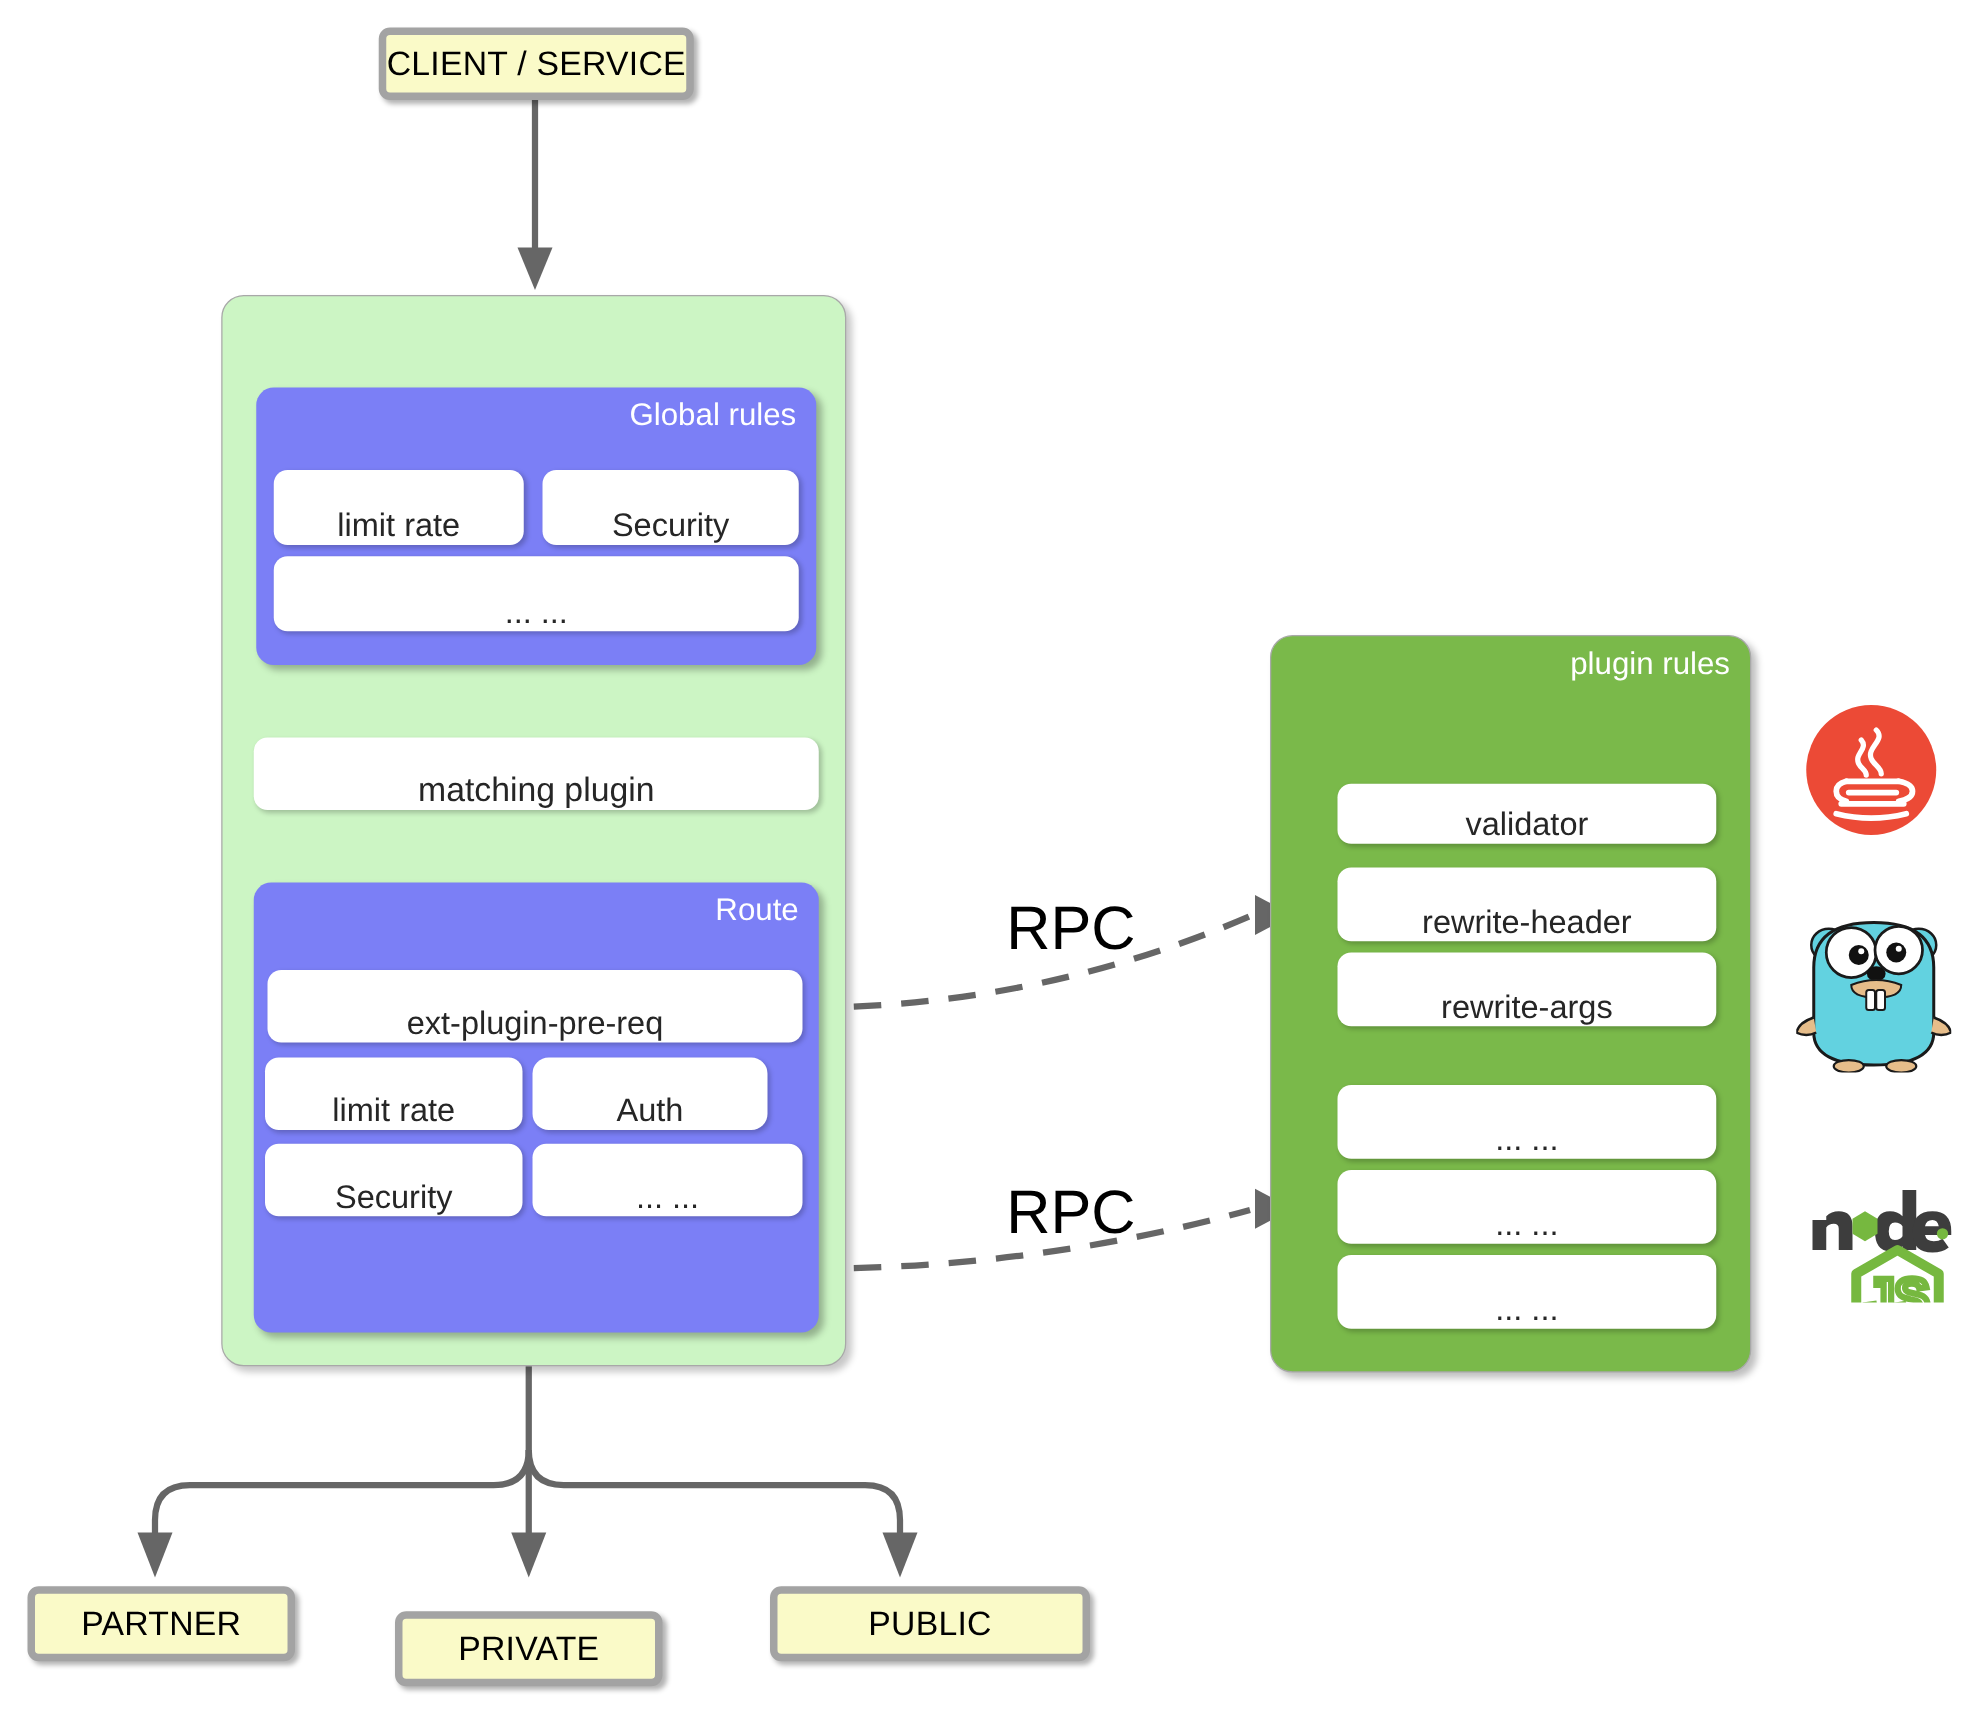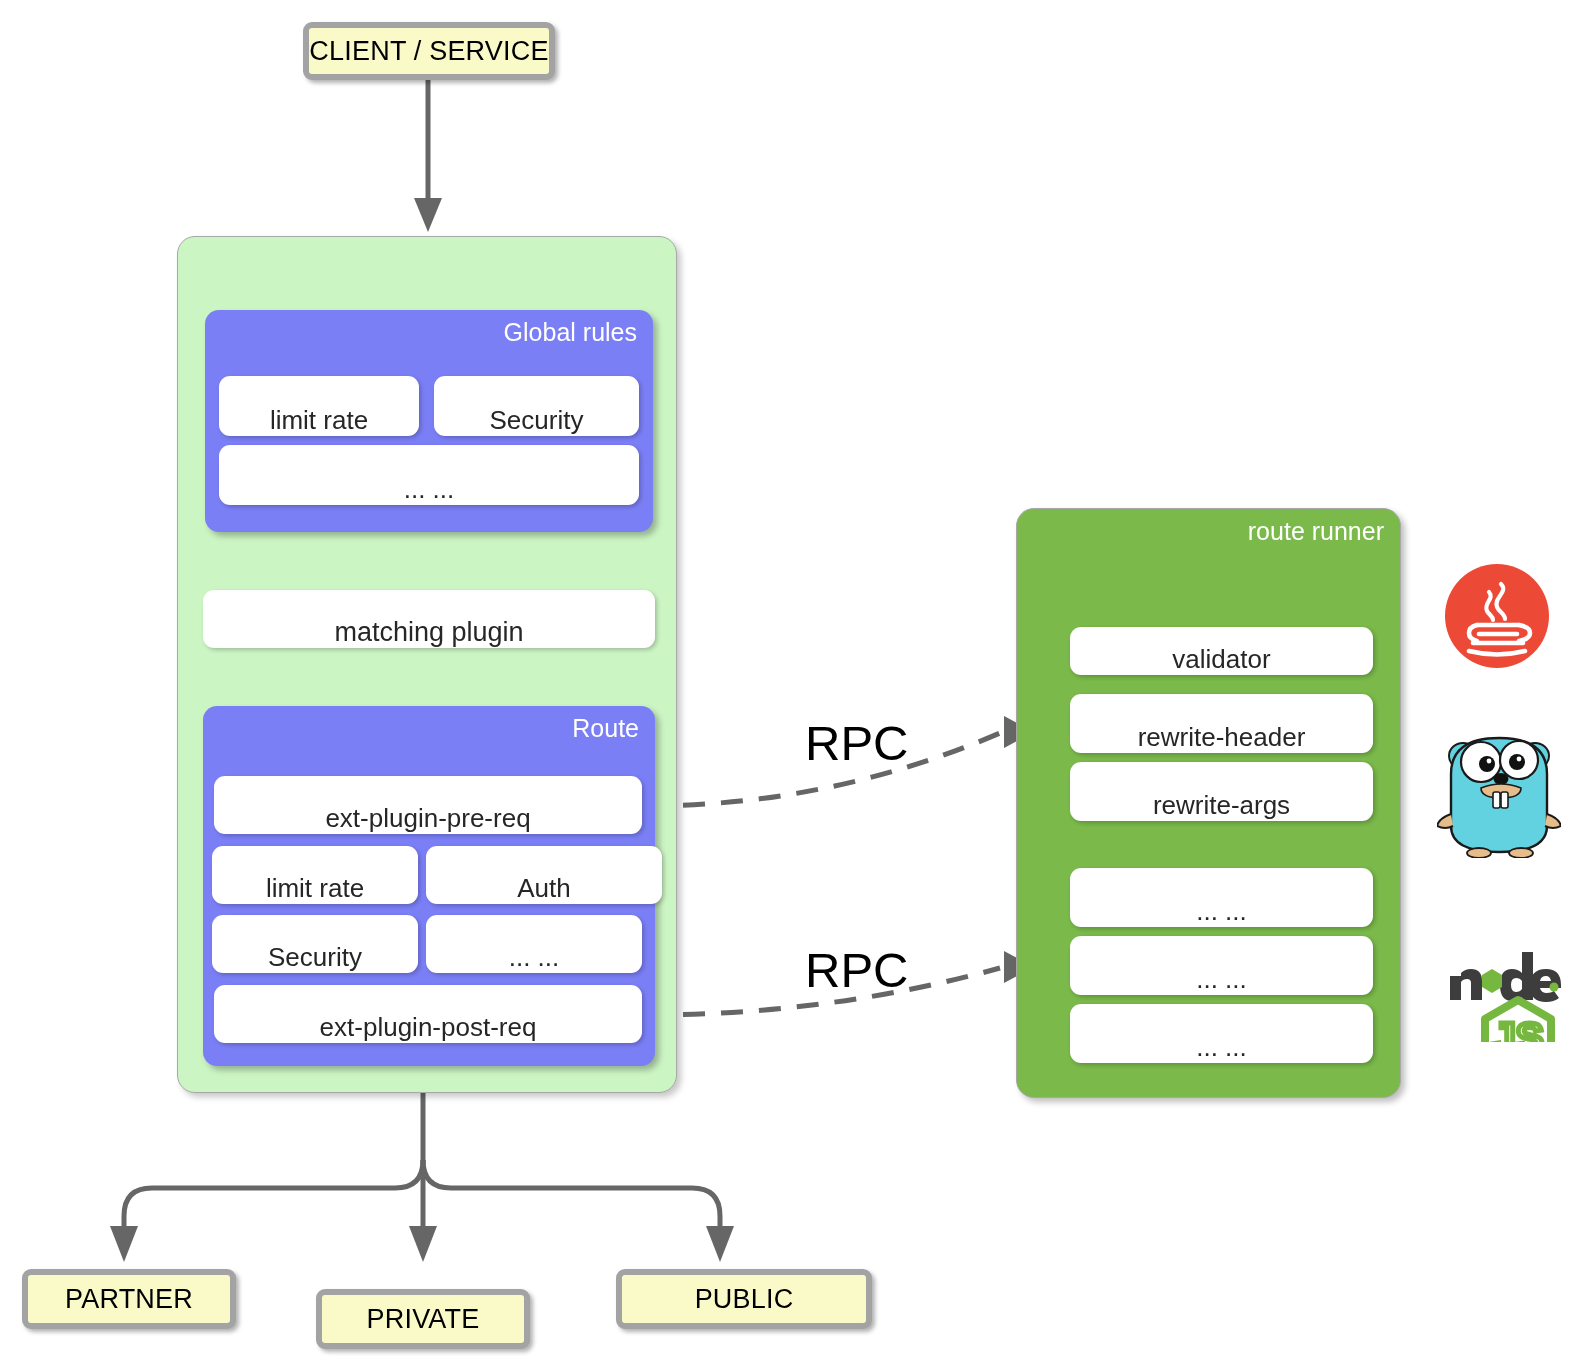--- a/index.html
+++ b/index.html
@@ -166,42 +166,39 @@
 
   <div class="abs purple-panel" style="left:203px; top:706px; width:452px; height:360px;">
     <span class="panel-title">Route</span>
   </div>
   <div class="abs cell" style="left:214px; top:776px; width:428px; height:58px;">
     <span>ext-plugin-pre-req</span>
   </div>
   <div class="abs cell" style="left:212px; top:846px; width:206px; height:58px;">
     <span>limit rate</span>
   </div>
-  <div class="abs cell" style="left:426px; top:846px; width:236px; height:58px;">
+  <div class="abs cell" style="left:426px; top:846px; width:188px; height:58px;border-radius:13px;">
     <span>Auth</span>
   </div>
   <div class="abs cell" style="left:212px; top:915px; width:206px; height:58px;">
     <span>Security</span>
   </div>
   <div class="abs cell" style="left:426px; top:915px; width:216px; height:58px;">
     <span>... ...</span>
   </div>
-  <div class="abs cell" style="left:214px; top:985px; width:428px; height:58px;">
-    <span>ext-plugin-post-req</span>
-  </div>
 
   <div class="abs rpc-label" style="left:805px; top:715px;">
     <span>RPC</span>
   </div>
   <div class="abs rpc-label" style="left:805px; top:942px;">
     <span>RPC</span>
   </div>
 
   <div class="abs green-panel" style="left:1016px; top:508px; width:385px; height:590px;">
-    <span class="panel-title">route runner</span>
+    <span class="panel-title">plugin rules</span>
   </div>
 
   <div class="abs cell" style="left:1070px; top:627px; width:303px; height:48px;">
     <span>validator</span>
   </div>
   <div class="abs cell" style="left:1070px; top:694px; width:303px; height:59px;">
     <span>rewrite-header</span>
   </div>
   <div class="abs cell" style="left:1070px; top:762px; width:303px; height:59px;">
     <span>rewrite-args</span>

